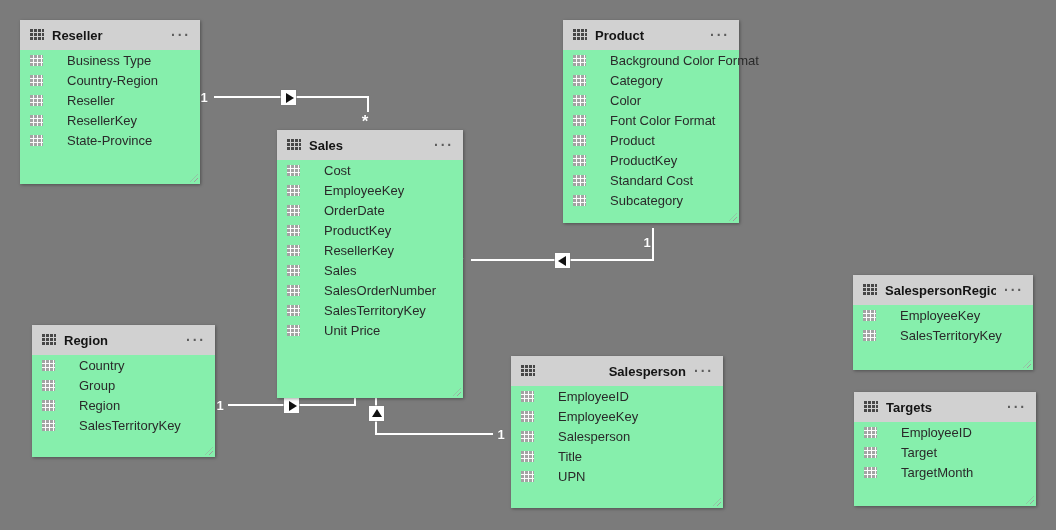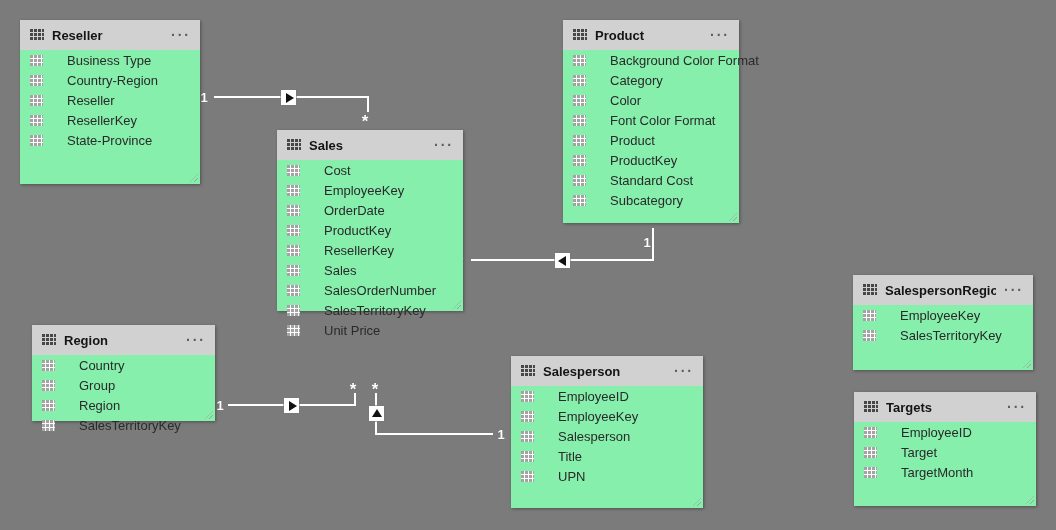--- a/index.html
+++ b/index.html
@@ -123,21 +123,21 @@
         <span class="grid-icon light"></span>
         <span class="field-label">ResellerKey</span>
       </div>
     <div class="field-row">
         <span class="grid-icon light"></span>
         <span class="field-label">State-Province</span>
       </div>
     <span class="resize-handle"></span>
   </div>
 
-  <div class="table-card" style="left:277px;top:130px;width:186px;height:181px;">
+  <div class="table-card" style="left:277px;top:130px;width:186px;height:268px;">
     <div class="table-header">
       <span class="grid-icon dark"></span>
       <span class="table-title">Sales</span>
       <span class="menu-dots">···</span>
     </div>
     <div class="field-row">
         <span class="grid-icon light"></span>
         <span class="field-label">Cost</span>
       </div>
     <div class="field-row">
@@ -209,21 +209,21 @@
         <span class="grid-icon light"></span>
         <span class="field-label">Standard Cost</span>
       </div>
     <div class="field-row">
         <span class="grid-icon light"></span>
         <span class="field-label">Subcategory</span>
       </div>
     <span class="resize-handle"></span>
   </div>
 
-  <div class="table-card" style="left:32px;top:325px;width:183px;height:96px;">
+  <div class="table-card" style="left:32px;top:325px;width:183px;height:132px;">
     <div class="table-header">
       <span class="grid-icon dark"></span>
       <span class="table-title">Region</span>
       <span class="menu-dots">···</span>
     </div>
     <div class="field-row">
         <span class="grid-icon light"></span>
         <span class="field-label">Country</span>
       </div>
     <div class="field-row">
@@ -234,21 +234,21 @@
         <span class="grid-icon light"></span>
         <span class="field-label">Region</span>
       </div>
     <div class="field-row">
         <span class="grid-icon light"></span>
         <span class="field-label">SalesTerritoryKey</span>
       </div>
     <span class="resize-handle"></span>
   </div>
 
-  <div class="table-card" style="left:511px;top:356px;width:192px;height:152px;">
+  <div class="table-card" style="left:511px;top:356px;width:212px;height:152px;text-align:right;">
     <div class="table-header">
       <span class="grid-icon dark"></span>
       <span class="table-title">Salesperson</span>
       <span class="menu-dots">···</span>
     </div>
     <div class="field-row">
         <span class="grid-icon light"></span>
         <span class="field-label">EmployeeID</span>
       </div>
     <div class="field-row">

